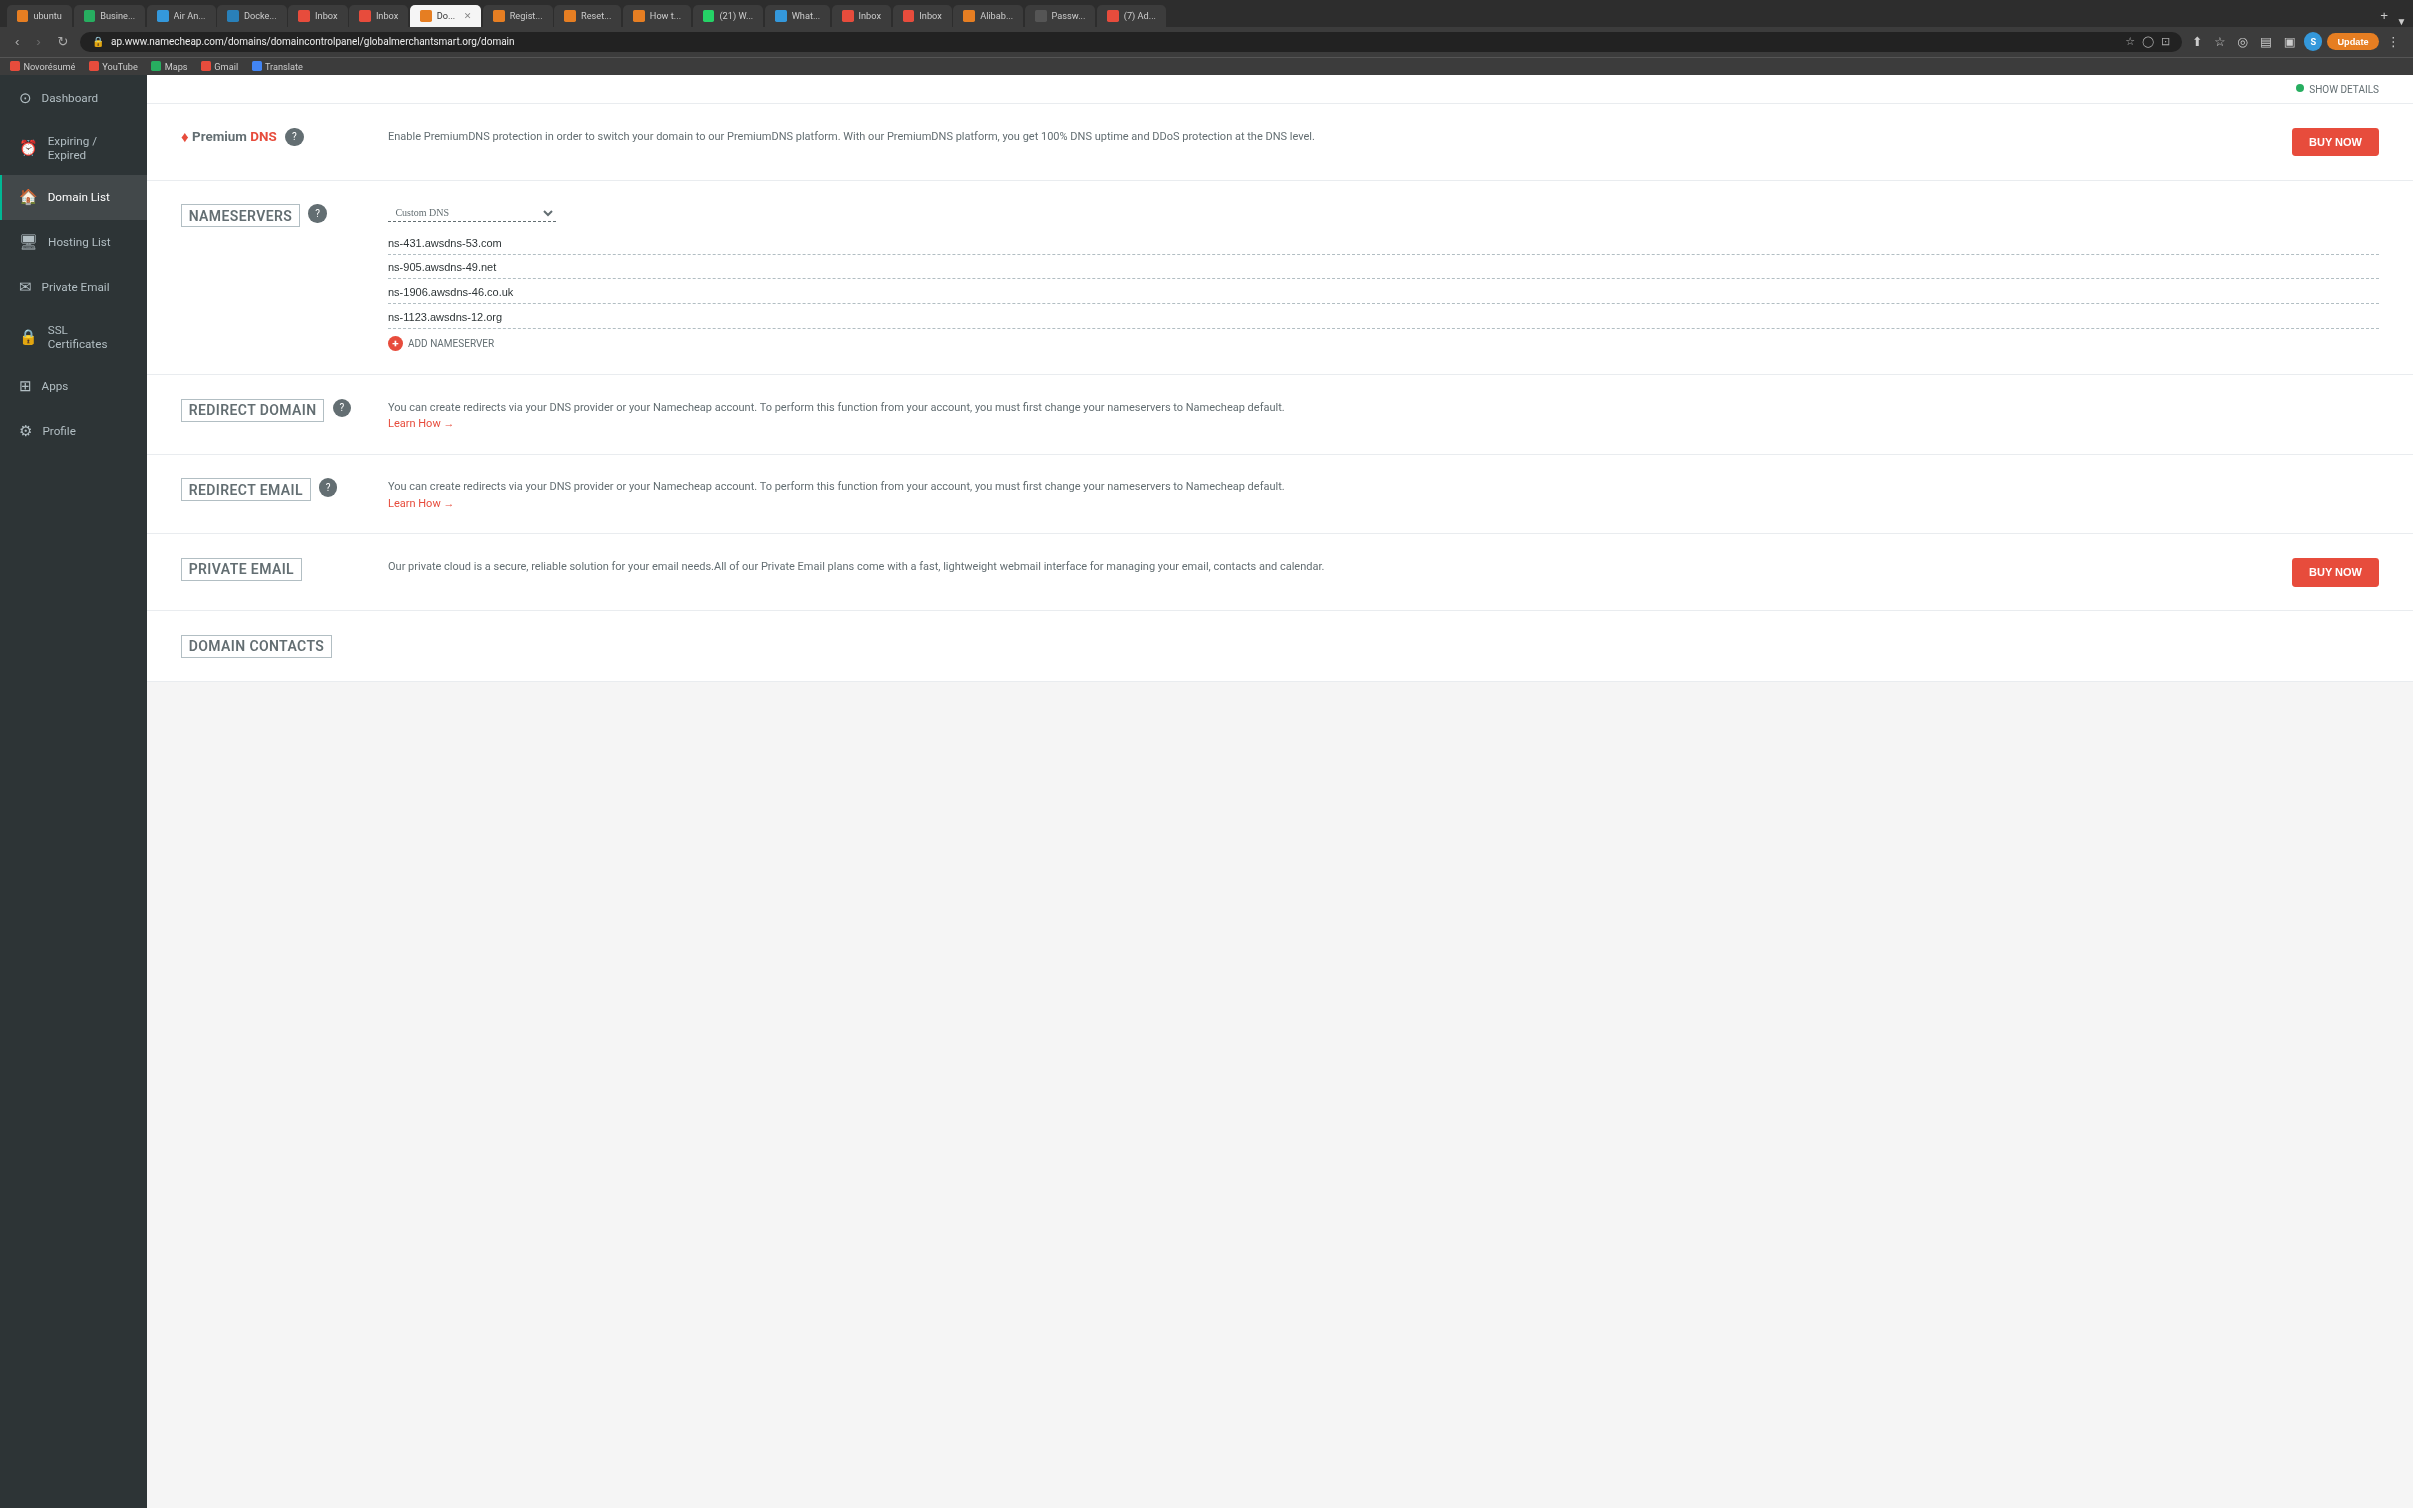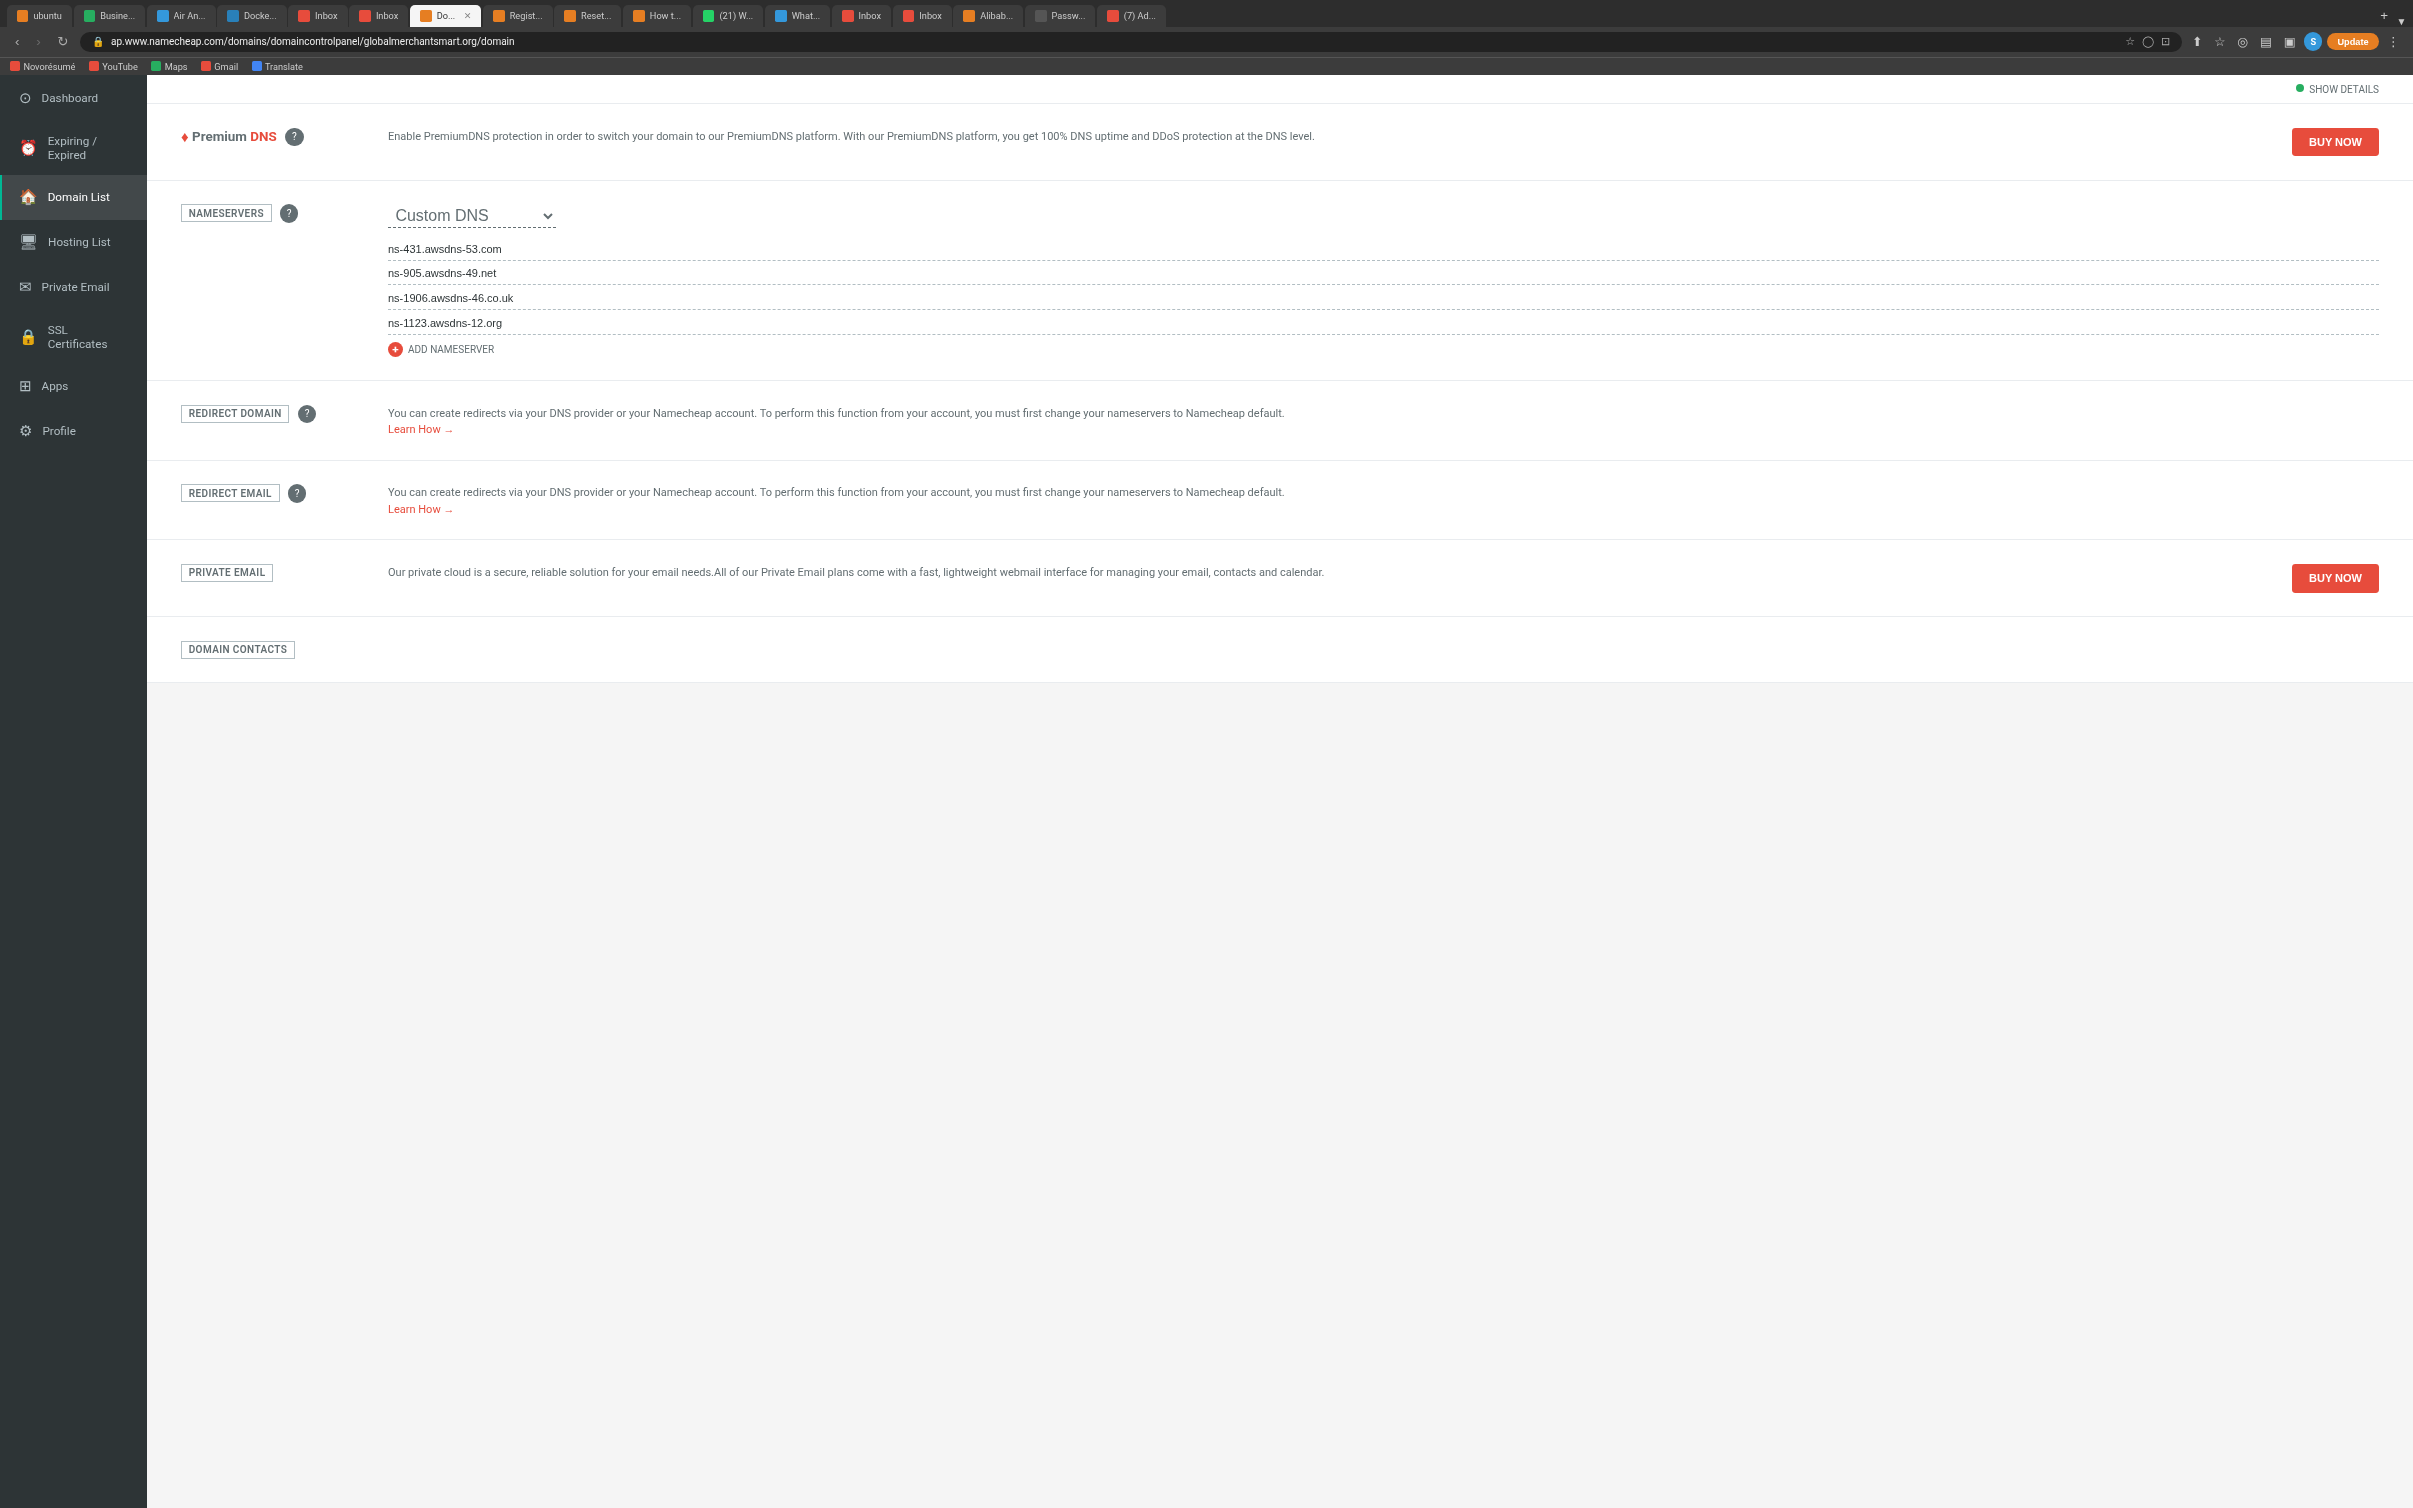--- a/index.html
+++ b/index.html
@@ -40,33 +40,33 @@
     .sidebar-item { display: flex; align-items: center; gap: 10px; padding: 13.4px 17px; cursor: pointer; color: #b2bec3; font-size: 11.7px; border-left: 2.5px solid transparent; }
     .sidebar-item.active { background: rgba(255,255,255,0.1); color: white; border-left-color: #00b894; }
     .sidebar-item .sidebar-icon { font-size: 15px; flex-shrink: 0; }
 
     
     .main-content { flex: 1; background: #f5f5f5; overflow-y: auto; }
 
     
     .section-row { background: white; border-bottom: 0.8px solid #e9ecef; padding: 23.5px 34px; display: flex; align-items: flex-start; gap: 17px; }
     .section-label-col { width: 168px; flex-shrink: 0; display: flex; align-items: flex-start; gap: 8.4px; }
-    .section-badge { display: inline-block; border: 0.8px solid #b2bec3; color: #636e72; font-size: 10px; font-weight: 600; padding: 2.5px 6.7px; letter-spacing: 0.4px; text-transform: uppercase; white-space: nowrap; }
+    .section-badge { display: inline-block; border: 0.8px solid #b2bec3; color: #636e72; font-size: 14px; font-weight: 600; padding: 2.5px 6.7px; letter-spacing: 0.4px; text-transform: uppercase; white-space: nowrap; }
     .section-help-icon { width: 18.4px; height: 18.4px; border-radius: 50%; background: #636e72; color: white; display: flex; align-items: center; justify-content: center; font-size: 10px; flex-shrink: 0; cursor: pointer; }
     .section-content { flex: 1; margin-left: 22px; }
     .section-actions { flex-shrink: 0; margin-left: 30px; }
 
     
     .premium-dns-logo { display: flex; align-items: center; gap: 3.4px; font-size: 13.4px; font-weight: 700; }
     .premium-dns-logo .gem { color: #e74c3c; font-size: 15px; }
     .premium-dns-logo .premium { color: #636e72; }
     .premium-dns-logo .dns { color: #e74c3c; }
 
     
-    .dns-select { border: none; border-bottom: 0.8px dashed #636e72; color: #636e72; background: white; font-size: 16px; padding: 1.7px 3.4px; cursor: pointer; min-width: 168px; outline: none; }
+    .dns-select { border: none; border-bottom: 0.8px dashed #636e72; color: #636e72; background: white; font-size: 10px; padding: 1.7px 3.4px; cursor: pointer; min-width: 168px; outline: none; font-family: Liberation Serif, serif; }
     .nameserver-input { display: block; width: 100%; border: none; border-bottom: 0.8px dashed #b2bec3; padding: 5px 0; font-size: 11px; color: #2d3436; outline: none; margin-bottom: 1.7px; }
     .add-nameserver-btn { display: flex; align-items: center; gap: 5px; color: #636e72; font-size: 10px; cursor: pointer; margin-top: 6.7px; }
     .add-icon { width: 15px; height: 15px; border-radius: 50%; background: #e74c3c; color: white; display: flex; align-items: center; justify-content: center; font-size: 11.7px; font-weight: bold; }
 
     
     .section-text { color: #636e72; font-size: 11px; line-height: 1.6; }
     .learn-how-link { color: #e74c3c; font-size: 11px; text-decoration: none; cursor: pointer; }
 
     
     .buy-now-btn { background: #e74c3c; color: white; border: none; border-radius: 3.4px; padding: 8.4px 17px; font-size: 11px; font-weight: 600; cursor: pointer; white-space: nowrap; }

